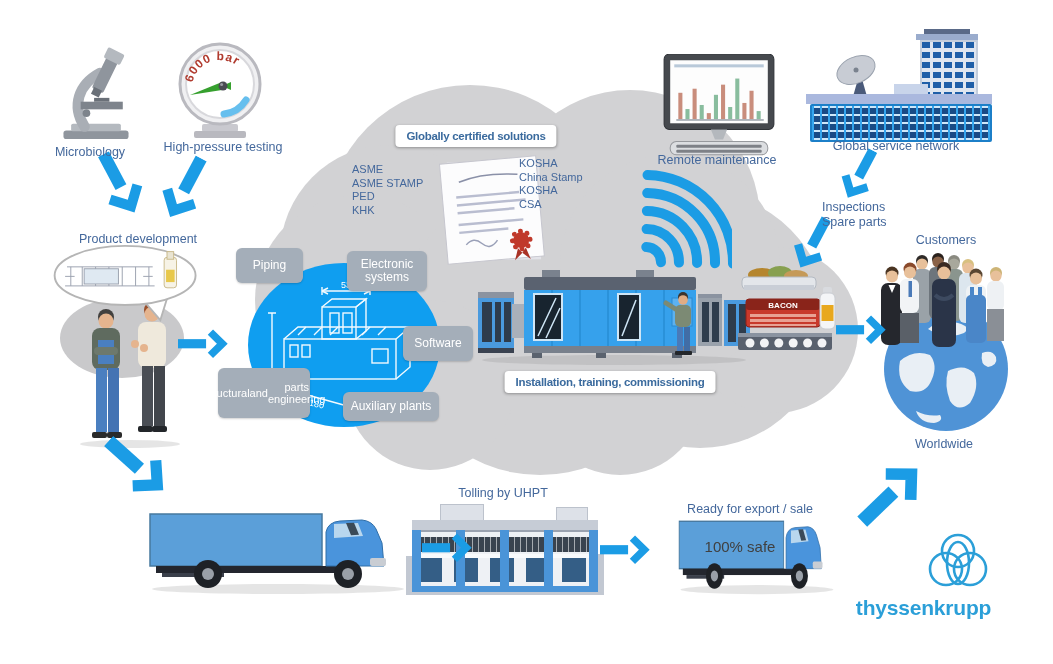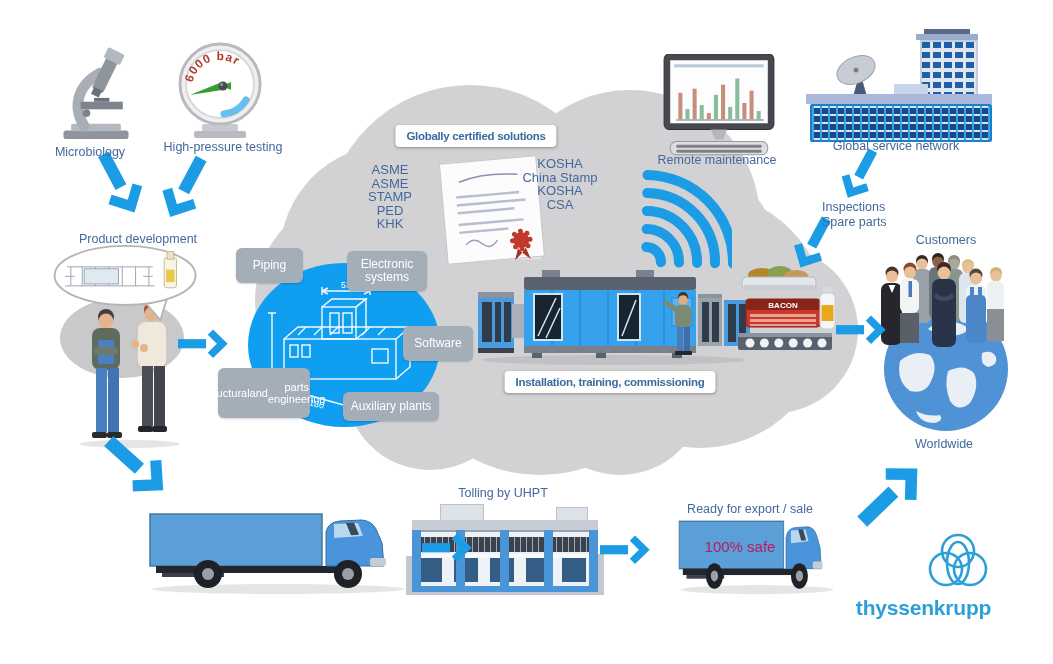--- a/index.html
+++ b/index.html
@@ -9,24 +9,24 @@
   .lbl{position:absolute;color:#44689c;font-size:12.5px;white-space:nowrap;
        transform:translateX(-50%);z-index:6;}
   .lbl-left{position:absolute;color:#44689c;font-size:12.5px;line-height:15px;z-index:6;}
   .wbox{position:absolute;transform:translateX(-50%);background:#fff;border-radius:4px;
         box-shadow:0 1px 3px rgba(0,0,0,.32);color:#3b6b9e;font-weight:bold;
         font-size:11.5px;letter-spacing:-0.3px;padding:5px 11px;white-space:nowrap;z-index:7;}
   .gbox{position:absolute;background:#a4aeb9;border-radius:6px;color:#fff;font-size:12px;
         line-height:13.5px;display:flex;align-items:center;justify-content:center;
         text-align:center;z-index:6;box-shadow:0 1px 2px rgba(0,0,0,.18);}
   .gbox.small{font-size:11px;line-height:12.5px;}
-  .certs{position:absolute;color:#44689c;font-size:13px;line-height:13.5px;
-         text-align:center;z-index:6;}
+  .certs{position:absolute;color:#44689c;font-size:11px;line-height:13.5px;
+         z-index:6;}
   .certs span{display:block;}
-  .safe-lbl{position:absolute;color:#be185d;font-size:15px;text-align:center;z-index:8;}
+  .safe-lbl{position:absolute;color:#404040;font-size:15px;text-align:center;z-index:8;}
   .brandword{position:absolute;color:#2b9fd8;font-weight:bold;font-size:21px;
              text-align:center;letter-spacing:-0.2px;z-index:6;}
   .pd-ellipse{position:absolute;background:#c9c9cb;border-radius:50%;z-index:1;}
   .z1{z-index:1}.z2{z-index:2}.z3{z-index:3}
   
   .bld-wide{position:absolute;left:4px;top:76px;width:178px;height:34px;
      background-color:#35a5ee;border:2px solid #1c7fc8;border-radius:2px;
      background-image:
        repeating-linear-gradient(90deg,#35a5ee 0 2px,transparent 2px 8px),
        repeating-linear-gradient(0deg,#d0e8fa 0 2px,#1a4a85 2px 8px);}

